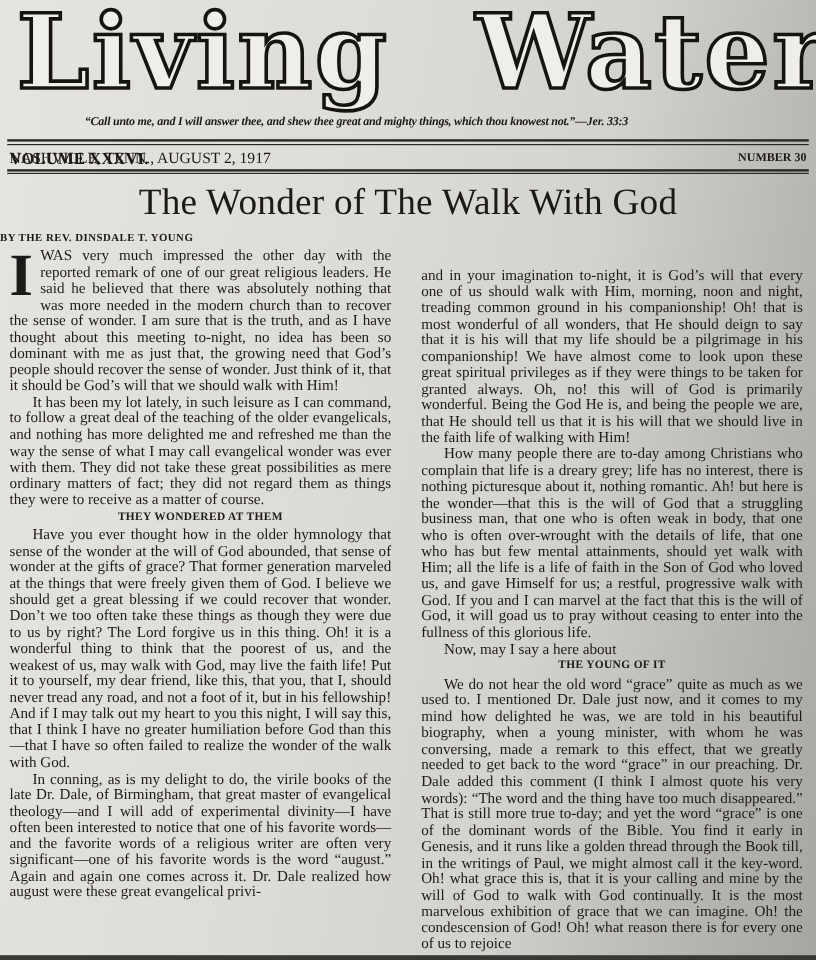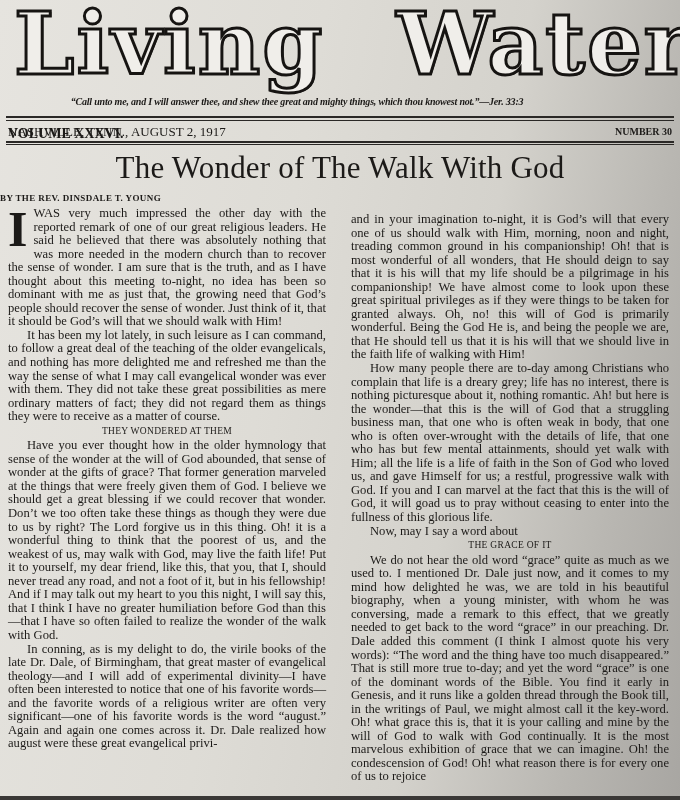--- a/index.html
+++ b/index.html
@@ -61,28 +61,28 @@
     position: absolute; top: 193px; left: 0; width: 680px; text-align: left;
     font-size: 9px; font-weight: bold; letter-spacing: 0.4px;
   }
   .col {
     position: absolute; top: 207px;
     font-size: 12.6px; line-height: 13.55px;
     text-align: justify;
     font-family: "Liberation Serif", serif;
   }
   .col.left { left: 8px; width: 318px; }
-  .col.right { left: 351px; width: 318px; top: 213px; }
+  .col.right { left: 351px; width: 318px; top: 223px; }
   .col p { margin: 0; text-indent: 19px; }
   .col p.first { text-indent: 0; }
   .dropcap {
     float: left; font-size: 50px; line-height: 40px; margin: 2px 6px 0 0; font-weight: bold;
   }
   .subhead {
-    text-align: center; font-size: 9.5px; font-weight: normal; letter-spacing: 0.3px;
+    text-align: center; font-size: 9.5px; font-weight: bold; letter-spacing: 0.3px;
     margin: 1px 0;
   }
   .bottom-bar {
     position: absolute; left: 0; right: 0; bottom: 0; height: 4px; background: #3a3836;
   }
 </style>
 </head>
 <body>
 
 <div class="page">
@@ -114,19 +114,19 @@
     </p>
     <p>It has been my lot lately, in such leisure as I can command, to follow a great deal of the teaching of the older evangelicals, and nothing has more delighted me and refreshed me than the way the sense of what I may call evangelical wonder was ever with them. They did not take these great possibilities as mere ordinary matters of fact; they did not regard them as things they were to receive as a matter of course.</p>
     <div class="subhead">THEY WONDERED AT THEM</div>
     <p>Have you ever thought how in the older hymnology that sense of the wonder at the will of God abounded, that sense of wonder at the gifts of grace? That former generation marveled at the things that were freely given them of God. I believe we should get a great blessing if we could recover that wonder. Don’t we too often take these things as though they were due to us by right? The Lord forgive us in this thing. Oh! it is a wonderful thing to think that the poorest of us, and the weakest of us, may walk with God, may live the faith life! Put it to yourself, my dear friend, like this, that you, that I, should never tread any road, and not a foot of it, but in his fellowship! And if I may talk out my heart to you this night, I will say this, that I think I have no greater humiliation before God than this—that I have so often failed to realize the wonder of the walk with God.</p>
     <p>In conning, as is my delight to do, the virile books of the late Dr. Dale, of Birmingham, that great master of evangelical theology—and I will add of experimental divinity—I have often been interested to notice that one of his favorite words—and the favorite words of a religious writer are often very significant—one of his favorite words is the word “august.” Again and again one comes across it. Dr. Dale realized how august were these great evangelical privi-</p>
   </div>
 
   <div class="col right">
     <p class="first">and in your imagination to-night, it is God’s will that every one of us should walk with Him, morning, noon and night, treading common ground in his companionship! Oh! that is most wonderful of all wonders, that He should deign to say that it is his will that my life should be a pilgrimage in his companionship! We have almost come to look upon these great spiritual privileges as if they were things to be taken for granted always. Oh, no! this will of God is primarily wonderful. Being the God He is, and being the people we are, that He should tell us that it is his will that we should live in the faith life of walking with Him!</p>
     <p>How many people there are to-day among Christians who complain that life is a dreary grey; life has no interest, there is nothing picturesque about it, nothing romantic. Ah! but here is the wonder—that this is the will of God that a struggling business man, that one who is often weak in body, that one who is often over-wrought with the details of life, that one who has but few mental attainments, should yet walk with Him; all the life is a life of faith in the Son of God who loved us, and gave Himself for us; a restful, progressive walk with God. If you and I can marvel at the fact that this is the will of God, it will goad us to pray without ceasing to enter into the fullness of this glorious life.</p>
-    <p>Now, may I say a word about</p>
-    <div class="subhead">THE GRACE OF IT</div>
+    <p>Now, may I say a here about</p>
+    <div class="subhead">THE YOUNG OF IT</div>
     <p>We do not hear the old word “grace” quite as much as we used to. I mentioned Dr. Dale just now, and it comes to my mind how delighted he was, we are told in his beautiful biography, when a young minister, with whom he was conversing, made a remark to this effect, that we greatly needed to get back to the word “grace” in our preaching. Dr. Dale added this comment (I think I almost quote his very words): “The word and the thing have too much disappeared.” That is still more true to-day; and yet the word “grace” is one of the dominant words of the Bible. You find it early in Genesis, and it runs like a golden thread through the Book till, in the writings of Paul, we might almost call it the key-word. Oh! what grace this is, that it is your calling and mine by the will of God to walk with God continually. It is the most marvelous exhibition of grace that we can imagine. Oh! the condescension of God! Oh! what reason there is for every one of us to rejoice</p>
   </div>
 
   <div class="bottom-bar"></div>
 </div>
 
 </body></html>

